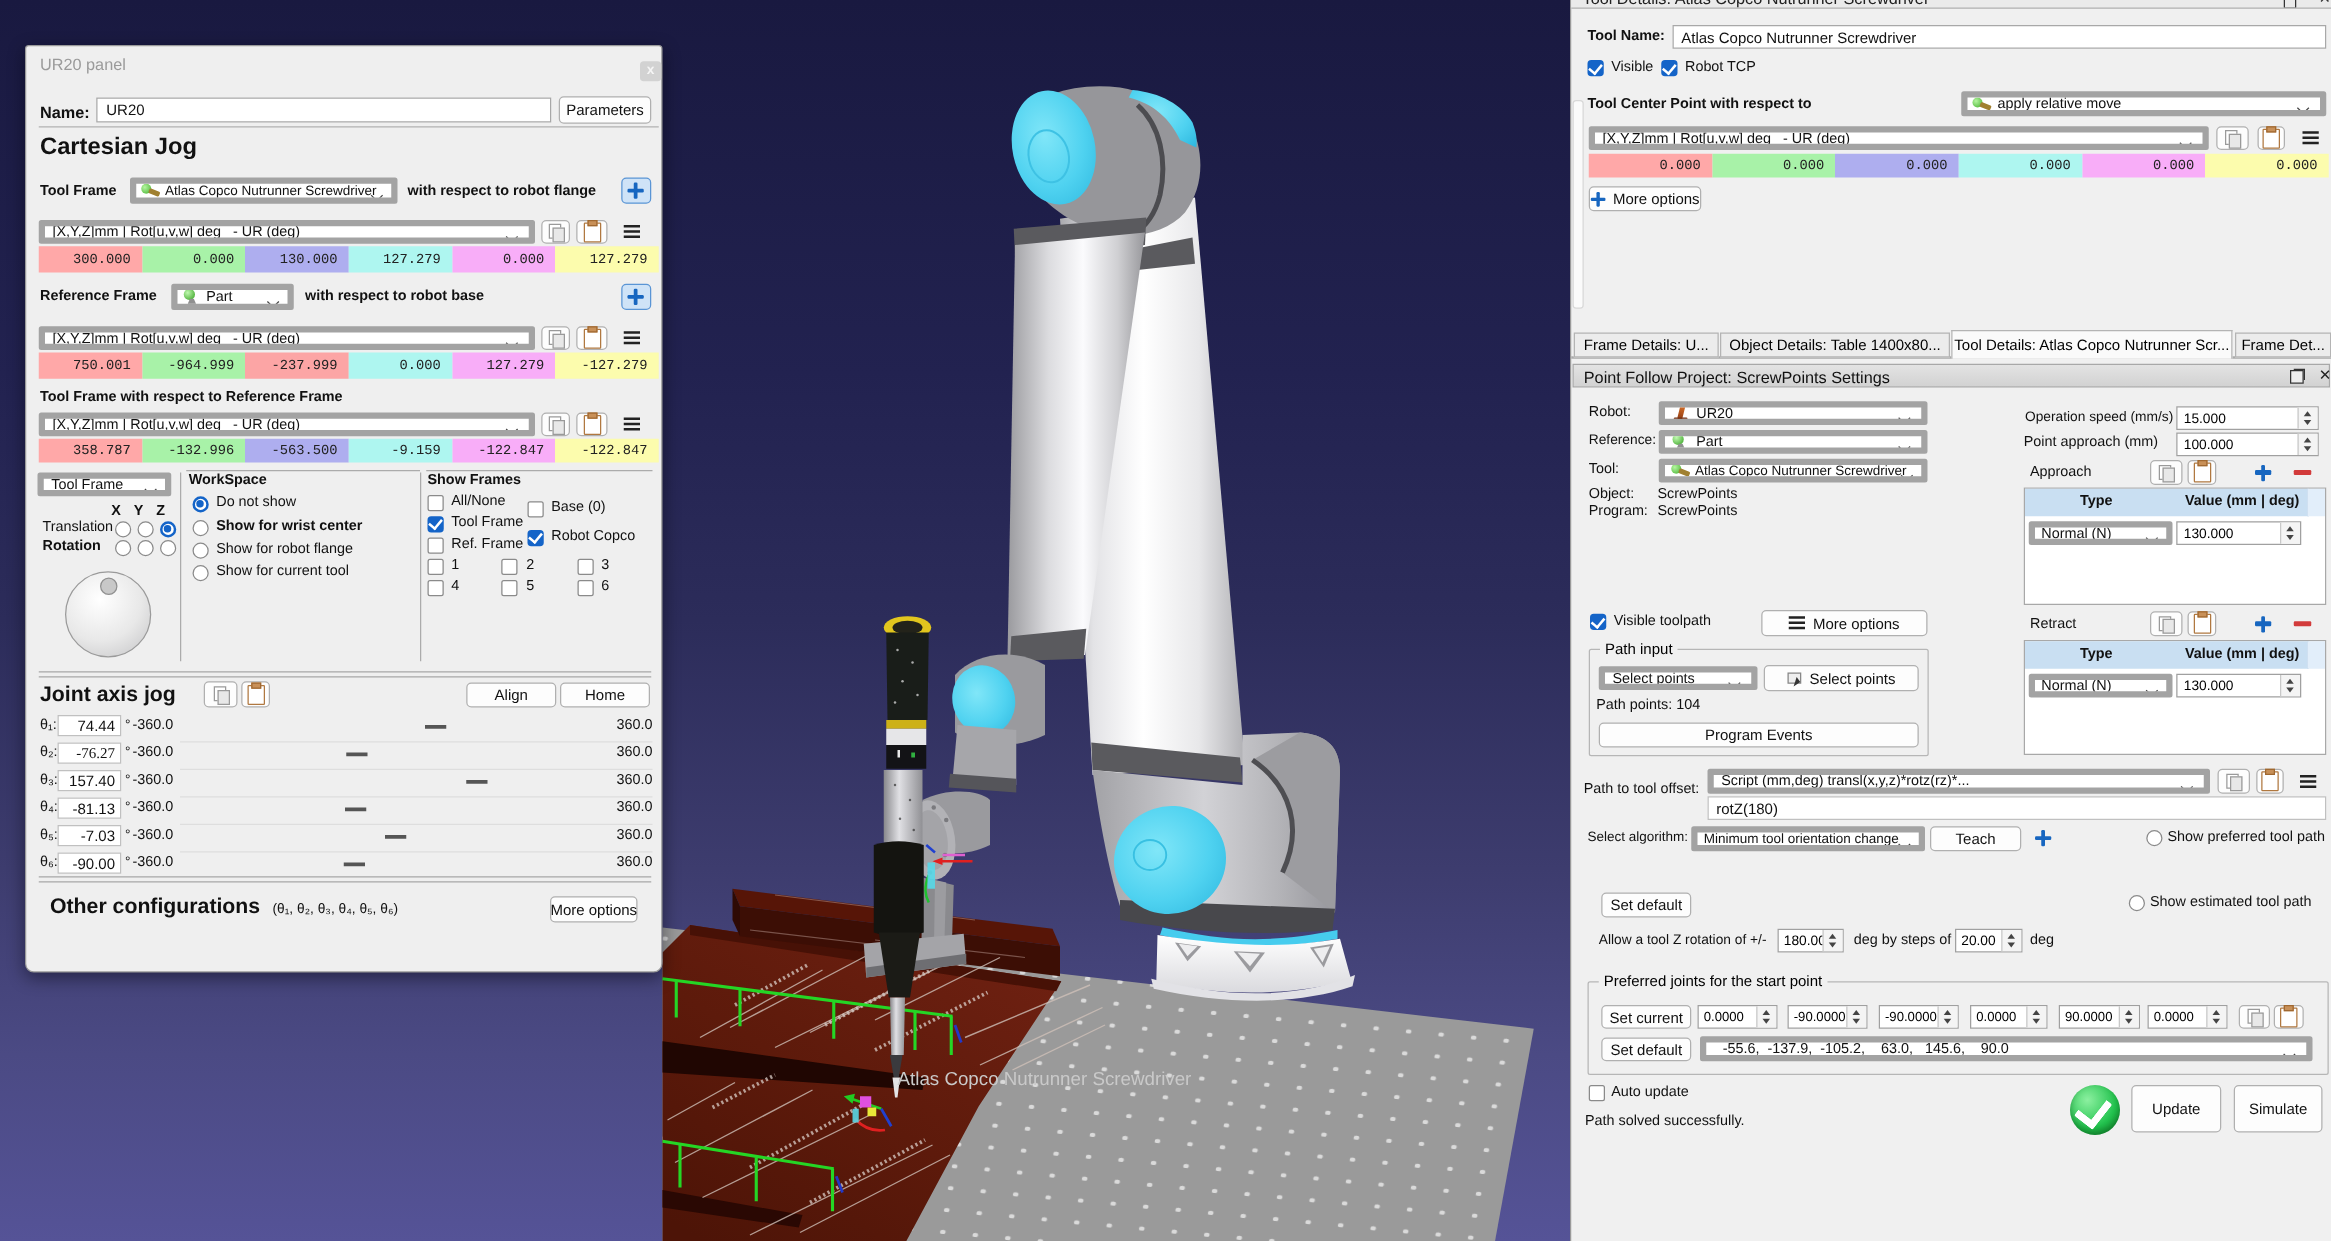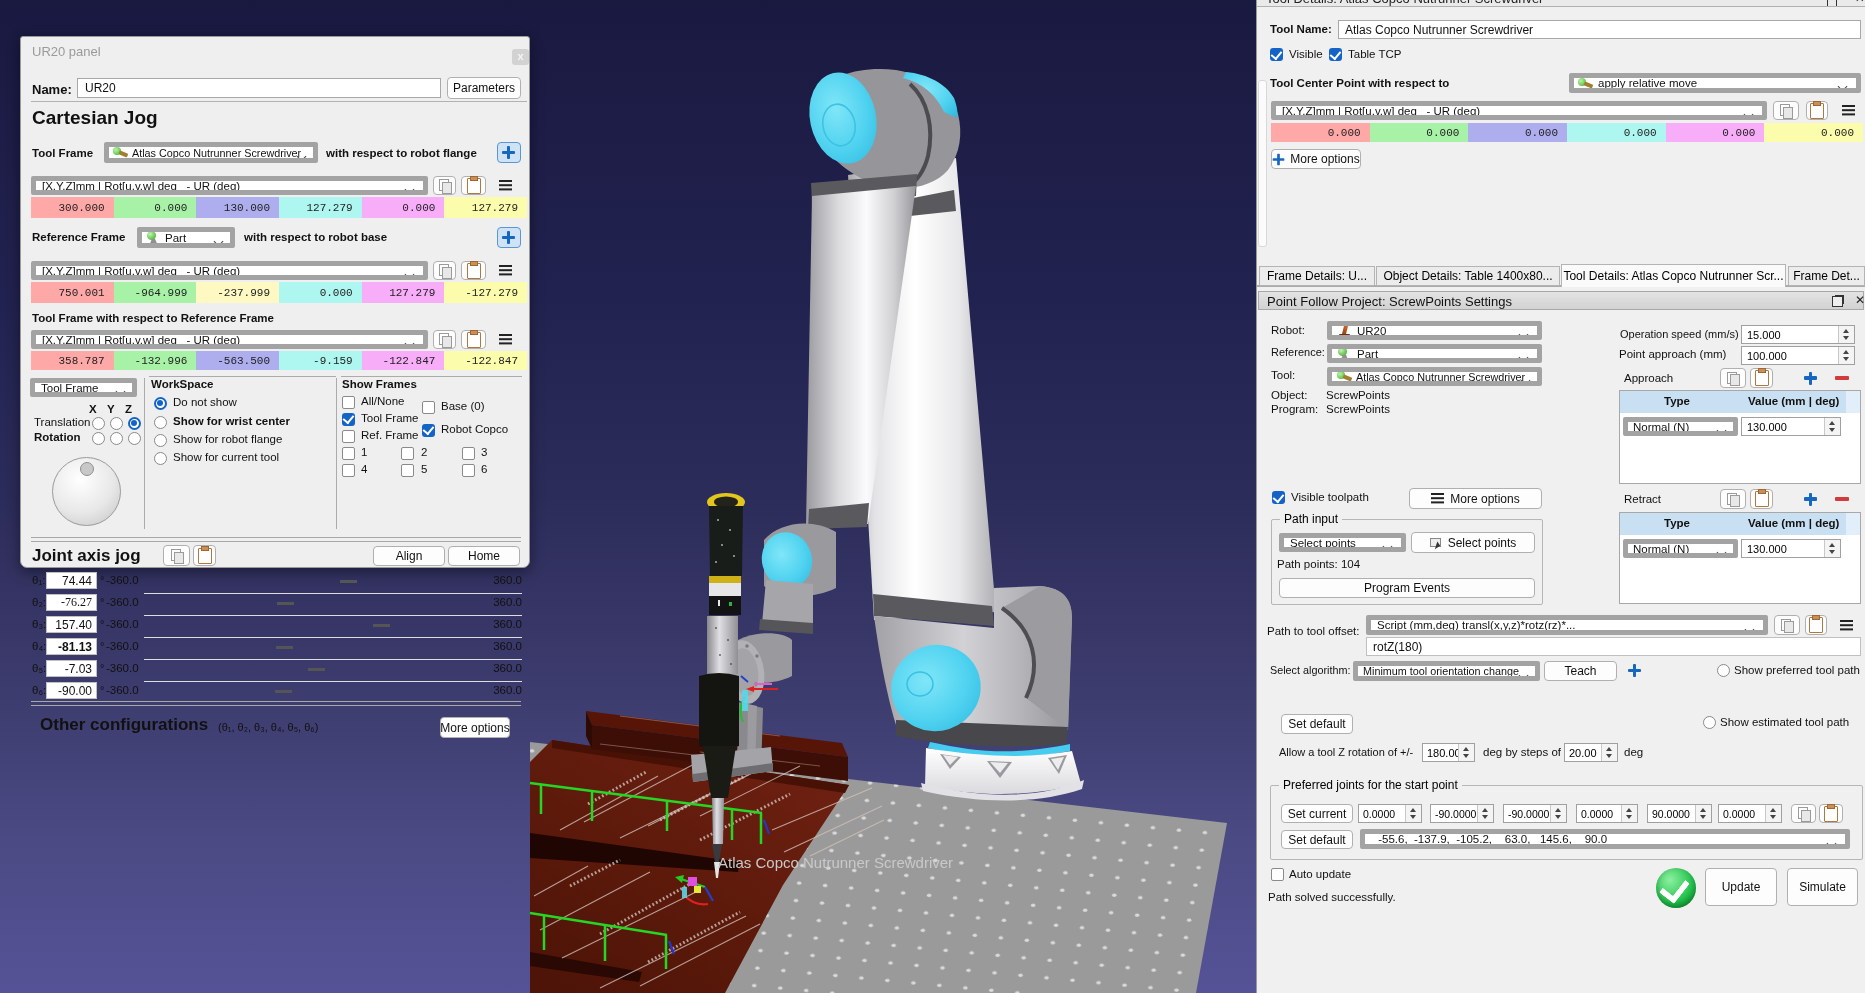--- a/index.html
+++ b/index.html
@@ -280,21 +280,21 @@
     <div class="lbl" style="left:9px;top:-9px;font-size:13px;color:#222;">Tool Details: Atlas Copco Nutrunner Screwdriver</div>
     <div class="ab" style="left:570px;top:-3px;width:8px;height:8px;border:1px solid #333;"></div>
     <div class="lbl" style="left:598px;top:-9px;color:#333;">✕</div>
   </div>
   <div class="ab" style="left:1px;top:80px;width:7px;height:165px;background:#fbfbfb;border:1px solid #d8d8d8;border-radius:3px;"></div>
   <div class="lbl b" style="left:13px;top:23px;">Tool Name:</div>
   <div class="inp" style="left:81px;top:20px;width:523px;height:19px;padding-left:6px;">Atlas Copco Nutrunner Screwdriver</div>
   <div class="cb on" style="left:13px;top:48px;"></div>
     <div class="lbl" style="left:32px;top:48px;">Visible</div>
   <div class="cb on" style="left:72px;top:48px;"></div>
-    <div class="lbl" style="left:91px;top:48px;">Table TCP</div>
+    <div class="lbl" style="left:91px;top:48px;">Robot TCP</div>
   <div class="lbl b" style="left:13px;top:77px;">Tool Center Point with respect to</div>
   <div class="combo" style="left:312px;top:73px;width:292px;height:20px;padding-left:4px;">
     <span class="keyic" style="margin-right:5px;"></span>apply relative move
     <span class="chev" style="right:10px;top:5px;"></span>
   </div>
   <div class="combo mono" style="left:14px;top:101px;width:496px;height:19px;padding-left:6px;">[X,Y,Z]mm | Rot[u,v,w] deg&nbsp;&nbsp; - UR (deg)
     <span class="chev" style="right:10px;top:5px;"></span></div>
   <div class="btn" style="left:516px;top:101px;width:26px;height:19px;">
       <span class="copyic"></span>
     </div>
@@ -440,21 +440,21 @@
   <div class="btn" style="left:25px;top:539px;width:72px;height:19px;">Set default</div>
   <div class="combo mono" style="left:104px;top:538px;width:490px;height:20px;padding-left:10px;">&nbsp;-55.6,&nbsp; -137.9,&nbsp; -105.2,&nbsp;&nbsp;&nbsp; 63.0,&nbsp;&nbsp; 145.6,&nbsp;&nbsp;&nbsp; 90.0<span class="chev" style="right:10px;top:6px;"></span></div>
   <div class="cb off" style="left:15px;top:577px;"></div>
     <div class="lbl" style="left:33px;top:577px;">Auto update</div>
   <div class="ab" style="left:400px;top:577px;width:40px;height:40px;border-radius:50%;background:radial-gradient(circle at 35% 30%,#8cf0a0,#22c34e 60%,#14862f);box-shadow:inset 0 -3px 6px rgba(0,60,10,0.4);"></div>
   <div class="ab" style="left:409px;top:584px;width:13px;height:20px;border-right:6px solid #fff;border-bottom:6px solid #fff;transform:rotate(38deg);border-radius:2px;"></div>
   <div class="btn" style="left:449px;top:577px;width:72px;height:38px;">Update</div>
   <div class="btn" style="left:531px;top:577px;width:71px;height:38px;">Simulate</div>
   <div class="lbl" style="left:12px;top:600px;">Path solved successfully.</div>
 </div>
-<div class="ab" id="lpanel" style="left:20px;top:36px;width:510px;height:532px;background:#efefef;border:1px solid #9a9a9a;border-radius:3px 3px 7px 7px;box-shadow:0 4px 14px rgba(0,0,10,0.45);box-sizing:border-box;">
+<div class="ab" id="lpanel" style="left:20px;top:36px;width:510px;height:742px;background:#efefef;border:1px solid #9a9a9a;border-radius:3px 3px 7px 7px;box-shadow:0 4px 14px rgba(0,0,10,0.45);box-sizing:border-box;">
   <div class="lbl" style="left:11px;top:7px;font-size:13px;color:#9a9a9a;">UR20 panel</div>
   <div class="ab" style="left:491px;top:12px;width:17px;height:16px;background:#d2d2d2;border-radius:3px;color:#f5f5f5;font:bold 11px 'Liberation Sans';text-align:center;line-height:15px;">x</div>
   <div class="lbl b" style="left:11px;top:45px;font-size:13px;">Name:</div>
   <div class="inp" style="left:56px;top:41px;width:364px;height:20px;padding-left:7px;">UR20</div>
   <div class="btn" style="left:426px;top:40px;width:74px;height:22px;">Parameters</div>
   <div class="ab" style="left:10px;top:64px;width:496px;height:1px;background:#b2b2b2;"></div>
   <div class="lbl b" style="left:11px;top:70px;font-size:19px;">Cartesian Jog</div>
   <div class="lbl b" style="left:11px;top:110px;">Tool Frame</div>
   <div class="combo" style="left:83px;top:105px;width:214px;height:21px;padding-left:4px;font-size:10.8px;"><span class="keyic" style="margin-right:4px;"></span>Atlas Copco Nutrunner Screwdriver<span class="chev" style="right:8px;top:6px;"></span></div>
   <div class="lbl b" style="left:305px;top:110px;">with respect to robot flange</div>
@@ -491,21 +491,21 @@
     </div>
   <div class="btn" style="left:440px;top:224px;width:25px;height:19px;">
       <span class="pasteic"></span>
     </div>
   <div class="btn" style="left:470px;top:224px;width:29px;height:19px;border:none;background:none;">
       <span class="menuic"></span>
     </div>
   <div class="cells" style="left:10px;top:245px;width:496px;height:21px;">
     <div class="cell" style="width:82.7px;background:#ffa8a8;">750.001</div>
     <div class="cell" style="width:82.7px;background:#a8f2a8;">-964.999</div>
-    <div class="cell" style="width:82.7px;background:#fef9c3;text-align:center;">-237.999</div>
+    <div class="cell" style="width:82.7px;background:#fca5a5;text-align:center;">-237.999</div>
     <div class="cell" style="width:82.7px;background:#aef6f0;">0.000</div>
     <div class="cell" style="width:82.7px;background:#f8adf8;">127.279</div>
     <div class="cell" style="width:82.7px;background:#fcfcad;">-127.279</div>
   </div>
   <div class="lbl b" style="left:11px;top:275px;">Tool Frame with respect to Reference Frame</div>
   <div class="combo mono" style="left:10px;top:293px;width:397px;height:19px;padding-left:6px;">[X,Y,Z]mm | Rot[u,v,w] deg&nbsp;&nbsp; - UR (deg)<span class="chev" style="right:10px;top:5px;"></span></div>
   <div class="btn" style="left:412px;top:293px;width:23px;height:19px;">
       <span class="copyic"></span>
     </div>
   <div class="btn" style="left:440px;top:293px;width:25px;height:19px;">
@@ -598,21 +598,21 @@
     <div class="lbl" style="left:461px;top:559px;width:40px;text-align:right;">360.0</div>
     <div class="ab" style="left:123px;top:578px;width:378px;height:1px;background:#dedede;"></div>
   <div class="lbl" style="left:11px;top:581px;">θ₃:</div>
     <div class="inp" style="left:25px;top:579px;width:51px;height:17px;justify-content:flex-end;padding-right:4px;border-color:#c0c0c0;">157.40</div>
     <div class="lbl" style="left:79px;top:581px;font-size:11px;">°</div>
     <div class="lbl" style="left:85px;top:581px;">-360.0</div>
     <div class="ab" style="left:352px;top:587px;width:17px;height:3px;background:#555;"></div>
     <div class="lbl" style="left:461px;top:581px;width:40px;text-align:right;">360.0</div>
     <div class="ab" style="left:123px;top:600px;width:378px;height:1px;background:#dedede;"></div>
   <div class="lbl" style="left:11px;top:603px;">θ₄:</div>
-    <div class="inp" style="left:25px;top:601px;width:51px;height:17px;justify-content:flex-end;padding-right:4px;border-color:#c0c0c0;font-weight:bold;">-81.13</div>
+    <div class="inp" style="left:25px;top:601px;width:51px;height:17px;justify-content:flex-end;padding-right:4px;border-color:#c0c0c0;">-81.13</div>
     <div class="lbl" style="left:79px;top:603px;font-size:11px;">°</div>
     <div class="lbl" style="left:85px;top:603px;">-360.0</div>
     <div class="ab" style="left:255px;top:609px;width:17px;height:3px;background:#555;"></div>
     <div class="lbl" style="left:461px;top:603px;width:40px;text-align:right;">360.0</div>
     <div class="ab" style="left:123px;top:622px;width:378px;height:1px;background:#dedede;"></div>
   <div class="lbl" style="left:11px;top:625px;">θ₅:</div>
     <div class="inp" style="left:25px;top:623px;width:51px;height:17px;justify-content:flex-end;padding-right:4px;border-color:#c0c0c0;">-7.03</div>
     <div class="lbl" style="left:79px;top:625px;font-size:11px;">°</div>
     <div class="lbl" style="left:85px;top:625px;">-360.0</div>
     <div class="ab" style="left:287px;top:631px;width:17px;height:3px;background:#555;"></div>

